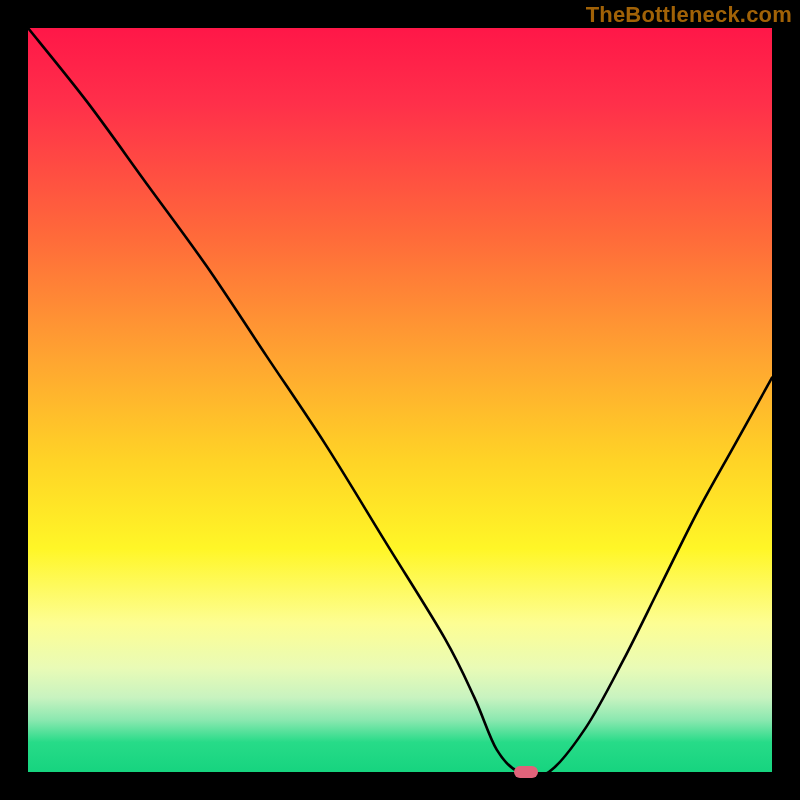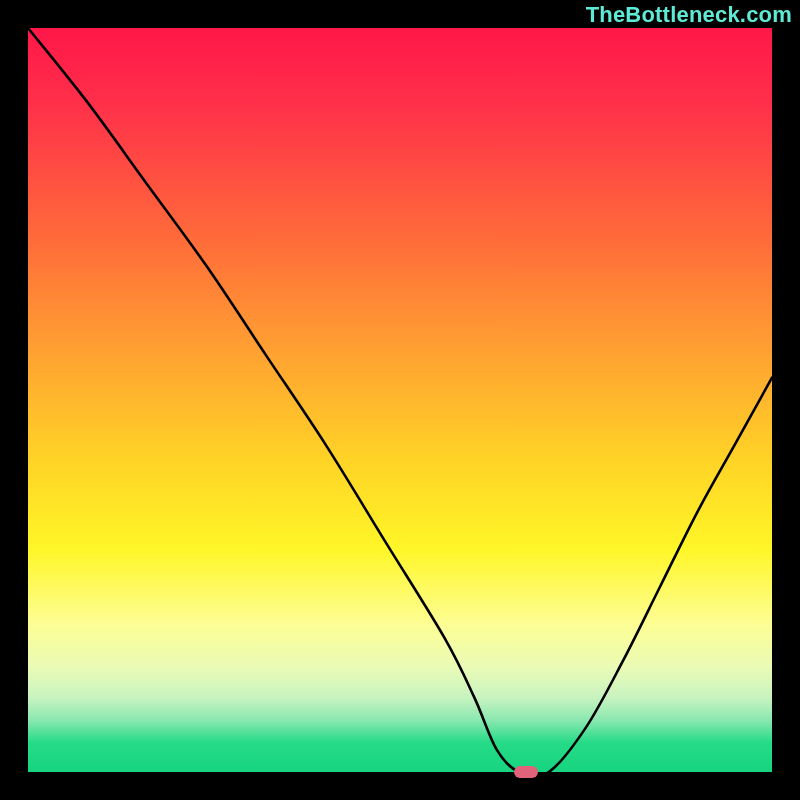--- a/index.html
+++ b/index.html
@@ -14,21 +14,21 @@
   .frame {
     position: relative;
     width: 800px;
     height: 800px;
     background: #000;
   }
   .watermark {
     position: absolute;
     top: 2px;
     right: 8px;
-    color: #5eead4;
+    color: #a16207;
     font-size: 22px;
     font-weight: 600;
     letter-spacing: 0.2px;
     user-select: none;
   }
   .plot-area {
     position: absolute;
     left: 28px;
     top: 28px;
     width: 744px;

